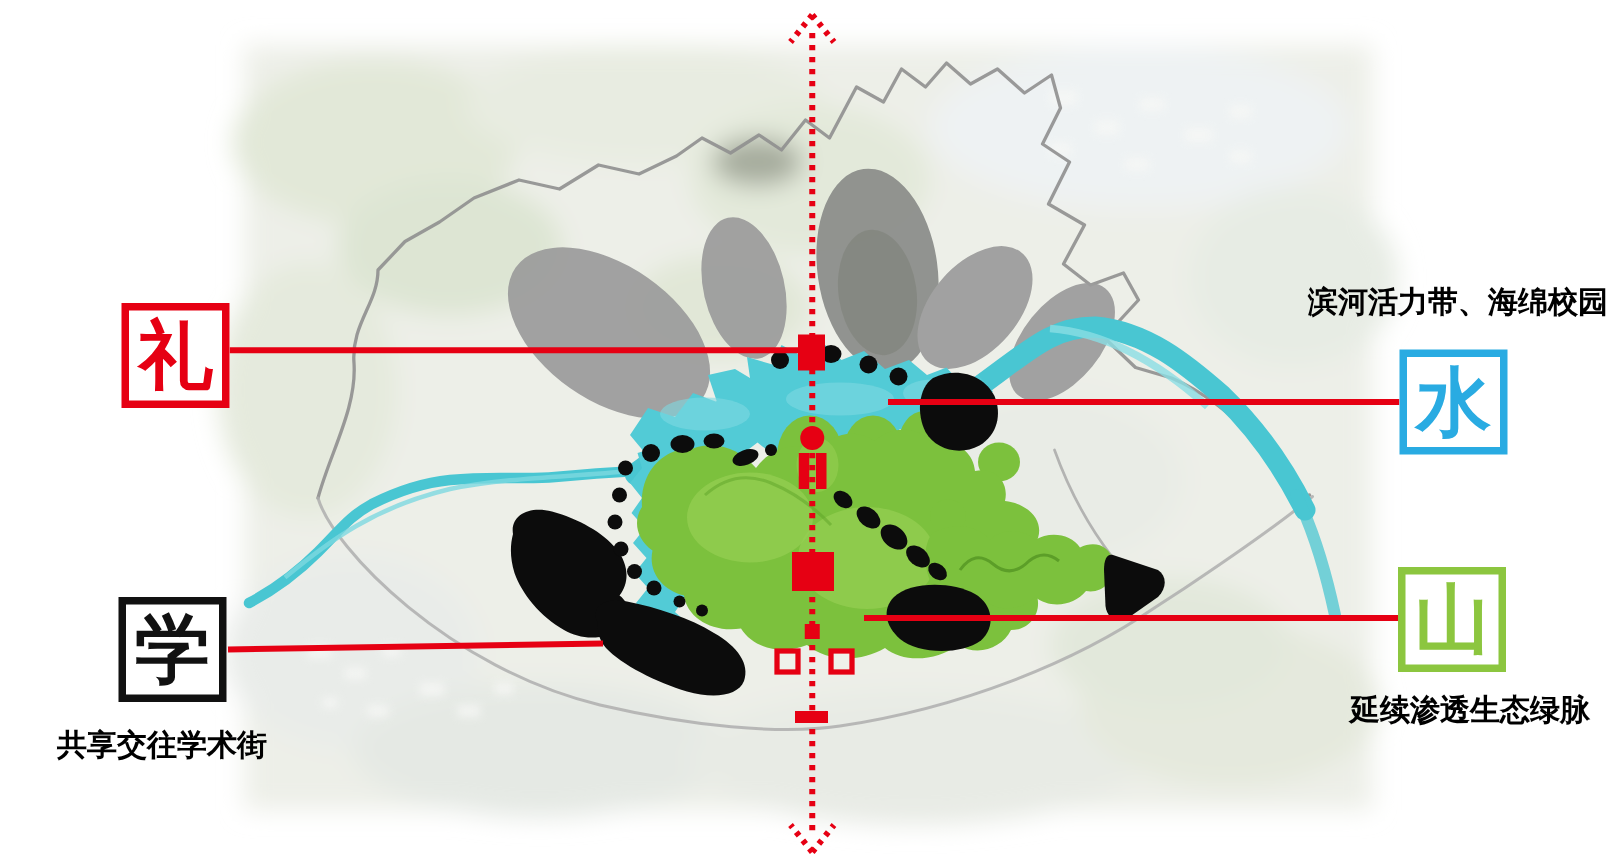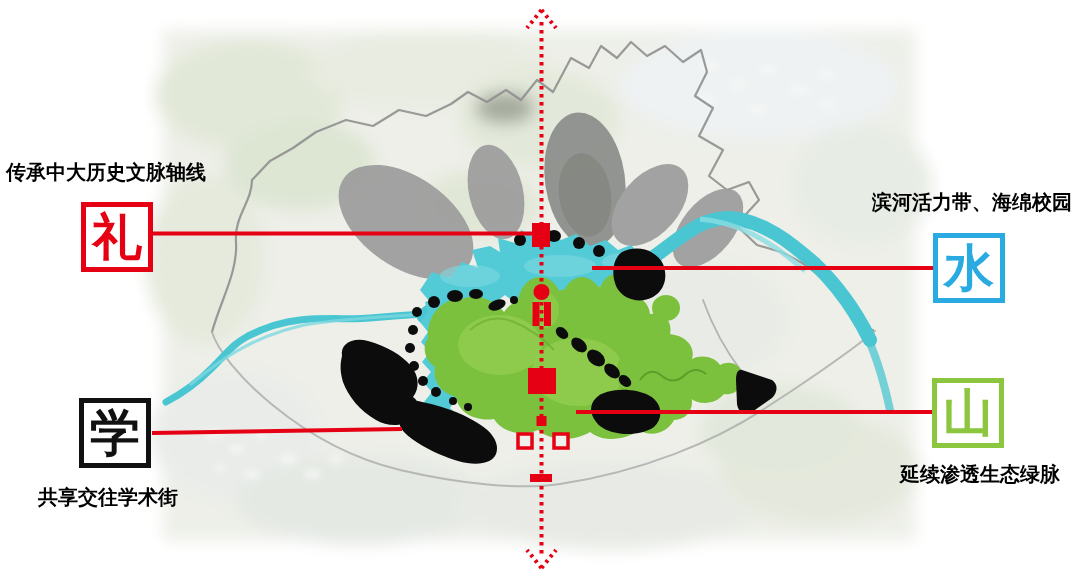--- a/index.html
+++ b/index.html
@@ -203,21 +203,20 @@
       <rect x="532.5" y="302" width="7" height="24" stroke="none"></rect>
       <rect x="544" y="302" width="7" height="24" stroke="none"></rect>
       <rect x="528" y="368" width="28" height="26" stroke="none"></rect>
       <rect x="536.5" y="416" width="10" height="10" stroke="none"></rect>
       <rect x="518" y="434" width="14" height="14" fill="#eff1ea" stroke-width="3.5"></rect>
       <rect x="554" y="434" width="14" height="14" fill="#eff1ea" stroke-width="3.5"></rect>
       <rect x="530" y="474" width="22" height="8" stroke="none"></rect>
     </g>
   </svg>
 
-  <div class="lbl li">传承中大历史文脉轴线</div>
   <div class="lbl shui">滨河活力带、海绵校园</div>
   <div class="lbl xue">共享交往学术街</div>
   <div class="lbl shan">延续渗透生态绿脉</div>
 
   <div class="cbox li">
     <span>礼</span>
   </div>
   <div class="cbox shui">
     <span>水</span>
   </div>

